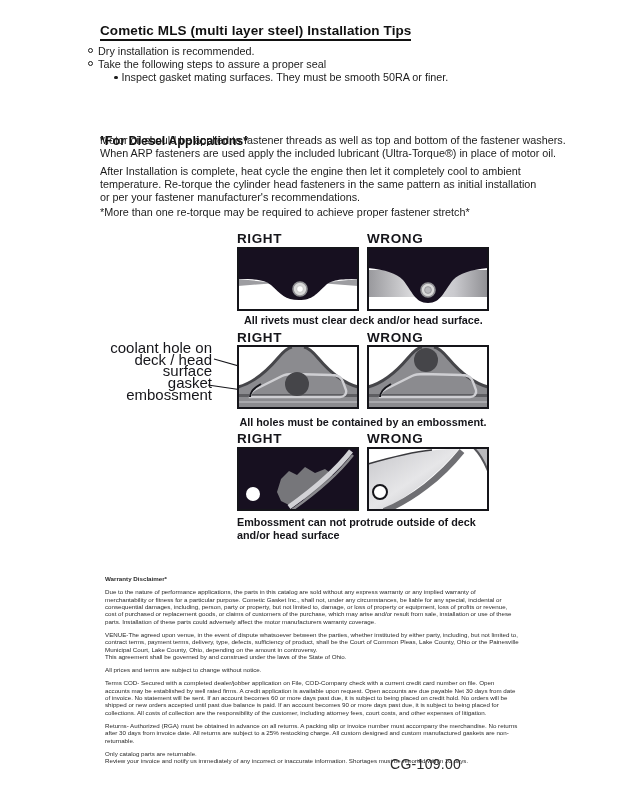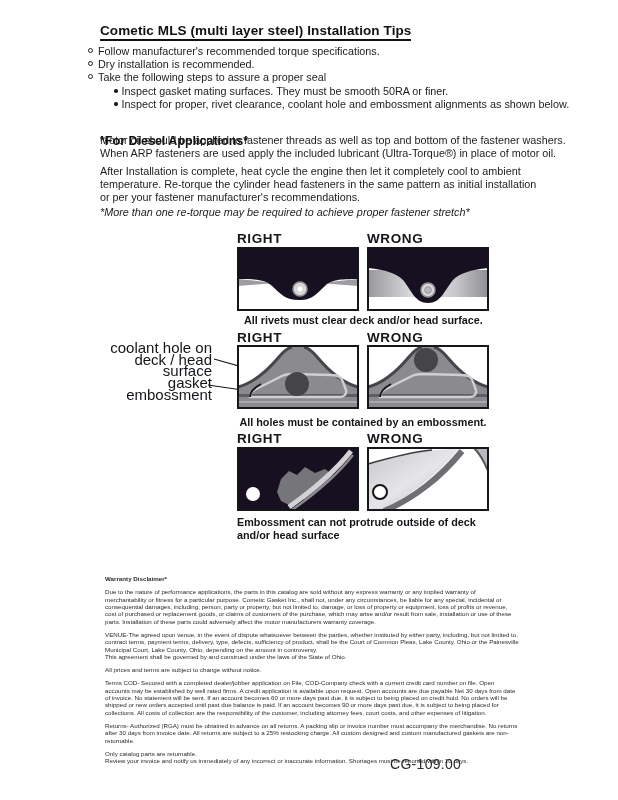--- a/index.html
+++ b/index.html
@@ -40,34 +40,32 @@
   .footer-code{left:390px;top:756px;font-size:14px;color:#2a2a2a;letter-spacing:.3px;}
 </style>
 </head>
 <body>
 
 <div class="page">
 
   <div class="abs title">Cometic MLS (multi layer steel) Installation Tips</div>
 
   <div class="abs bullets">
-    <span class="bullet-line"><span class="mk"></span><span>Follow manufacturer's recommended torque specifications.</span></span>
     <span class="bullet-line"><span class="mk"></span><span>Dry installation is recommended.</span></span>
     <span class="bullet-line"><span class="mk"></span><span>Take the following steps to assure a proper seal</span></span>
     <span class="sub-line"><span class="mk"></span><span>Inspect gasket mating surfaces.  They must be smooth 50RA or finer.</span></span>
-    <span class="sub-line"><span class="mk"></span><span>Inspect for proper, rivet clearance, coolant hole and embossment alignments as shown below.</span></span>
   </div>
 
   <div class="abs diesel-head">*For Diesel Applications*</div>
   <div class="abs body-par preline" style="top:134px;">Motor oil should be applied to fastener threads as well as top and bottom of the fastener washers.
 When ARP fasteners are used apply the included lubricant (Ultra-Torque®) in place of motor oil.</div>
   <div class="abs body-par preline" style="top:165px;">After Installation is complete, heat cycle the engine then let it completely cool to ambient
 temperature. Re-torque the cylinder head fasteners in the same pattern as initial installation
 or per your fastener manufacturer's recommendations.</div>
-  <div class="abs body-par" style="top:206px;font-style:italic;">*More than one re-torque may be required to achieve proper fastener stretch*</div>
+  <div class="abs body-par" style="top:206px;">*More than one re-torque may be required to achieve proper fastener stretch*</div>
 
   <div class="abs dlabel" style="left:237px;top:231px;">RIGHT</div>
   <div class="abs dlabel" style="left:367px;top:231px;">WRONG</div>
 
   <svg class="abs dbox" style="left:237px;top:247px;" viewBox="0 0 122 64">
     <rect x="1" y="1" width="120" height="62" fill="#ffffff"></rect>
     <polygon points="1,32 40,36 1,39" fill="#9d9da1"></polygon>
     <polygon points="121,32 82,36 121,39" fill="#9d9da1"></polygon>
     <path d="M1,1 H121 V32 C102,32 95,33 89,38 C79,47 76,53 62,53 C48,53 44,47 34,38 C28,33 20,32 1,32 Z" fill="#171020"></path>
     <circle cx="63" cy="42" r="7" fill="#d9d9d9" stroke="#8f8f93" stroke-width="1.6"></circle>

